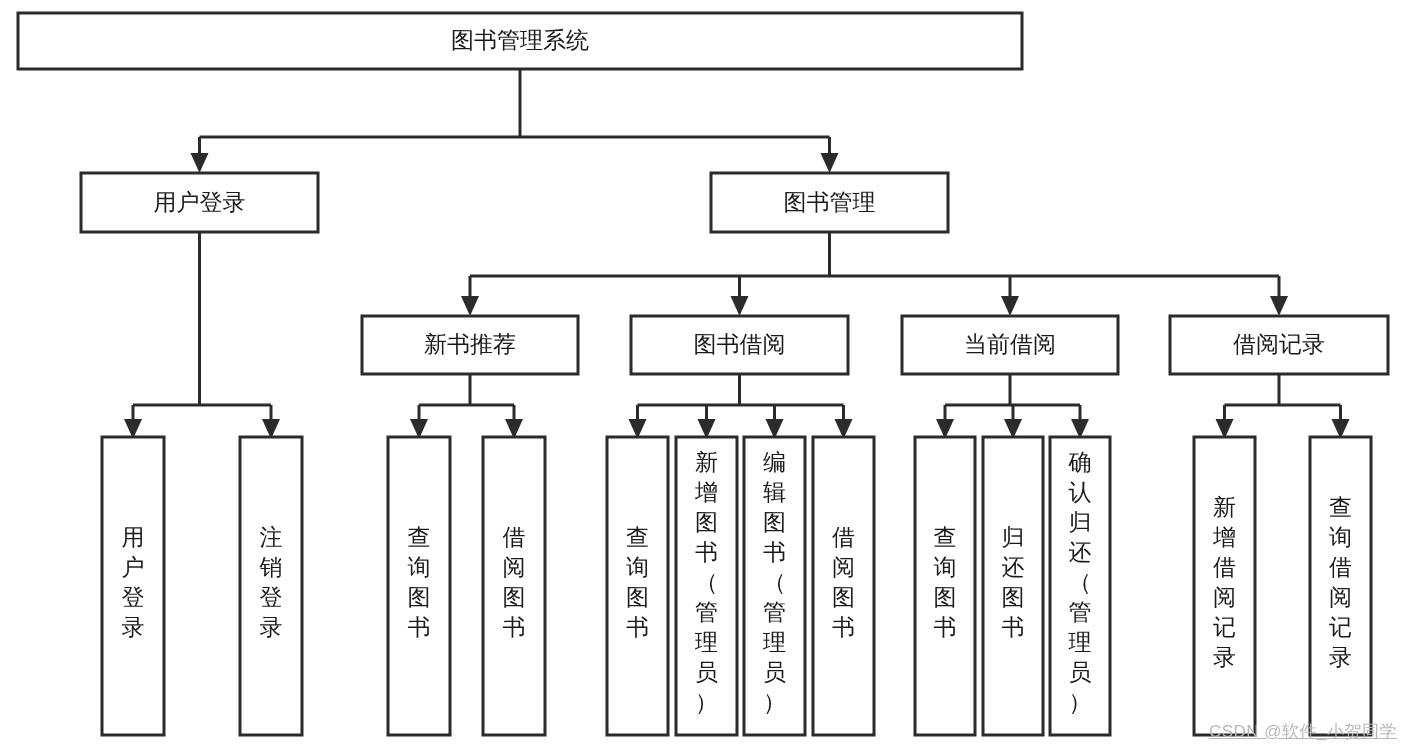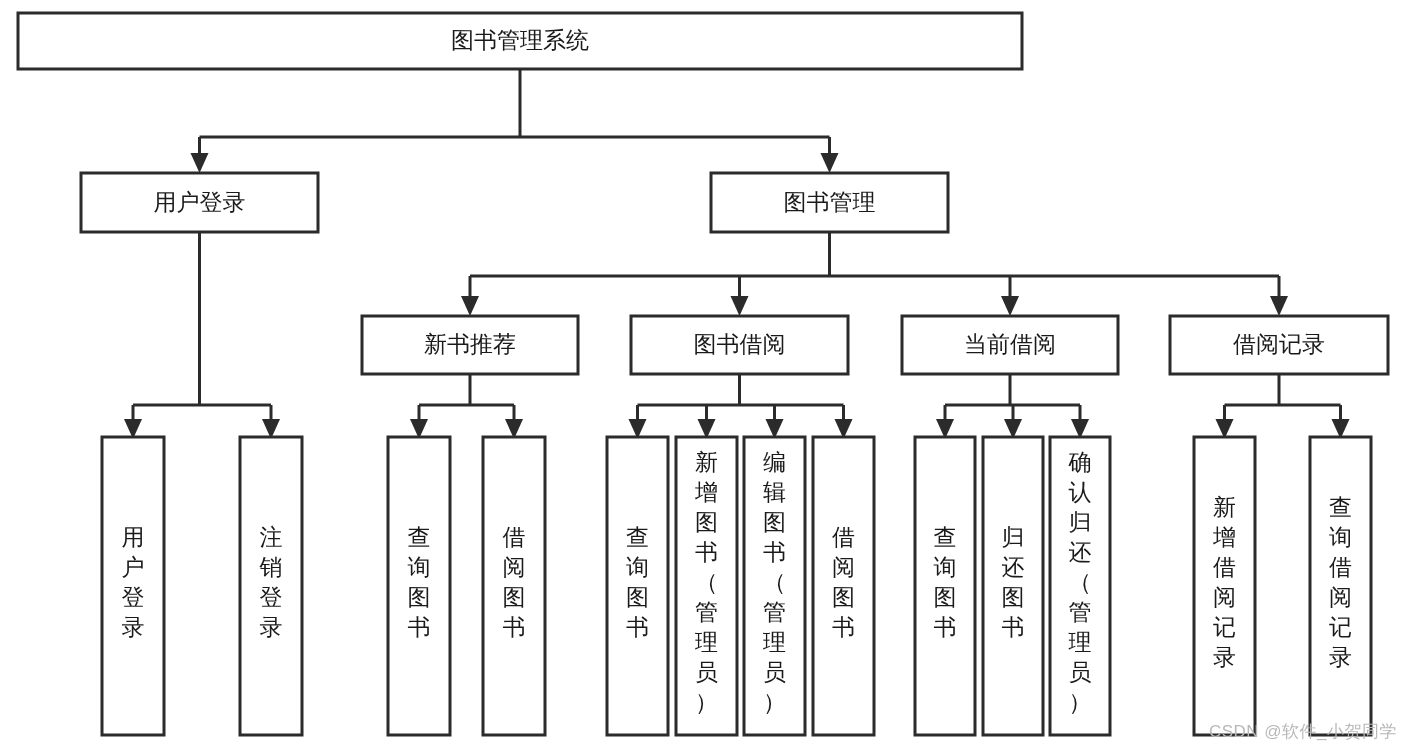--- a/index.html
+++ b/index.html
@@ -58,20 +58,21 @@
   .watermark {
     position: absolute;
     right: 8px;
     bottom: 4px;
     font-family: "Liberation Sans", "DejaVu Sans", sans-serif;
     font-size: 17px;
     color: #b8b8b8;
     white-space: nowrap;
     letter-spacing: 0.5px;
     user-select: none;
+    text-decoration: underline;
   }
 </style>
 </head>
 <body>
 
 <div id="diagram-root">
   <svg class="tree-canvas" viewBox="0 0 1405 747" xmlns="http://www.w3.org/2000/svg">
     <g id="connector-layer">
         <path d="M 520 69 L 520 137" class="connector"></path>
         <path d="M 199.5 137 L 829.5 137" class="connector"></path>

